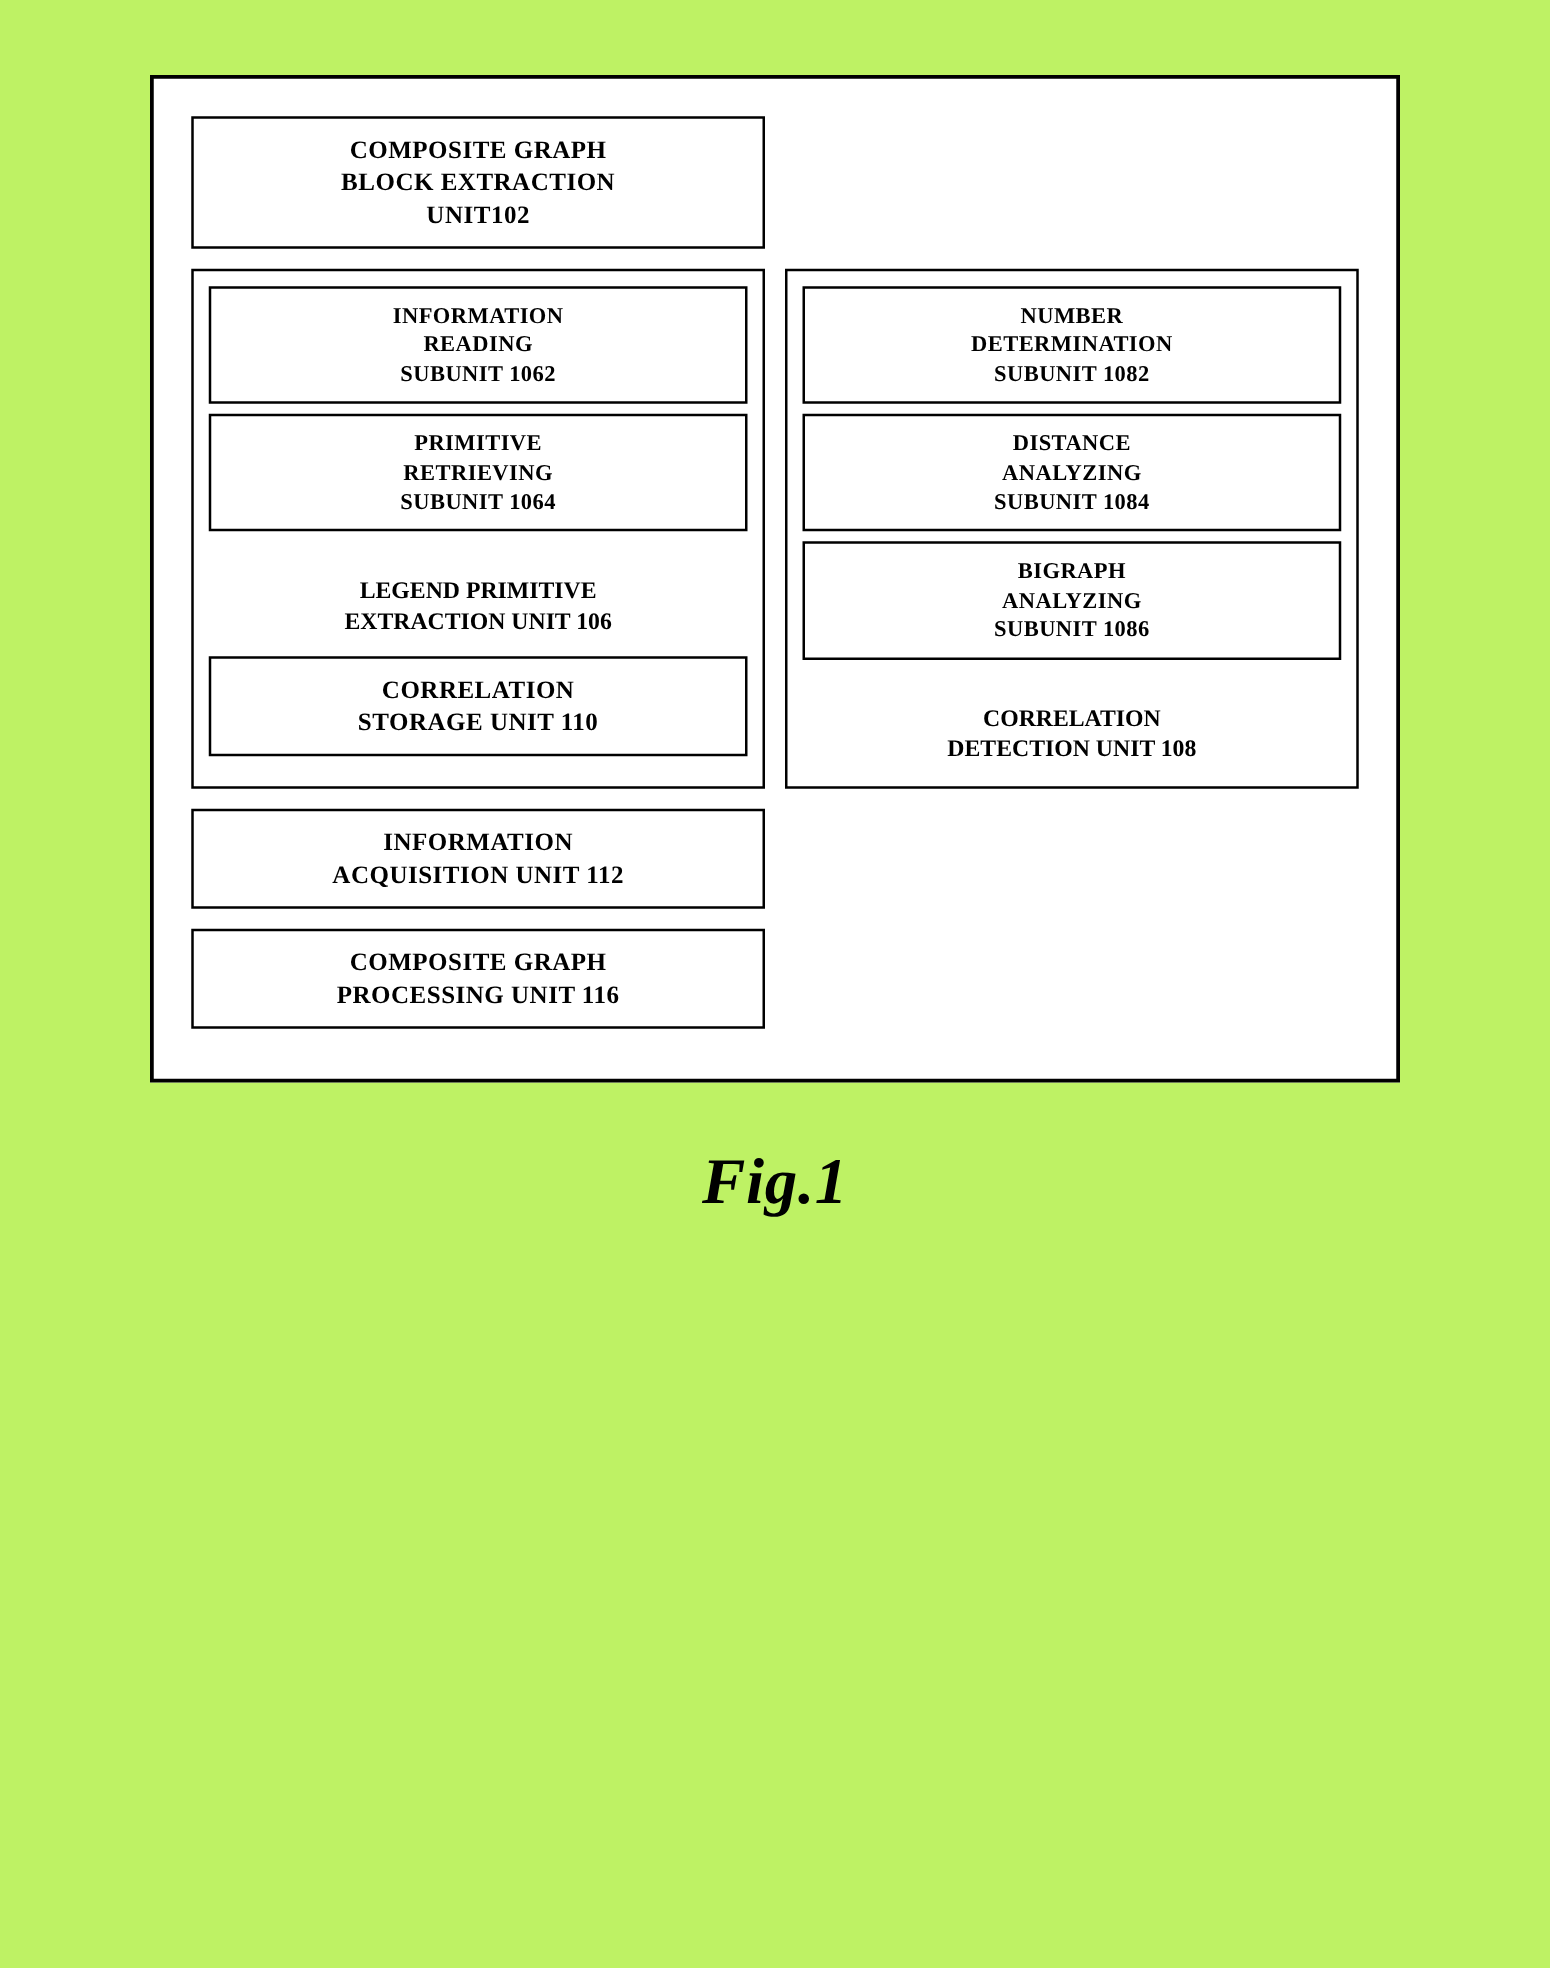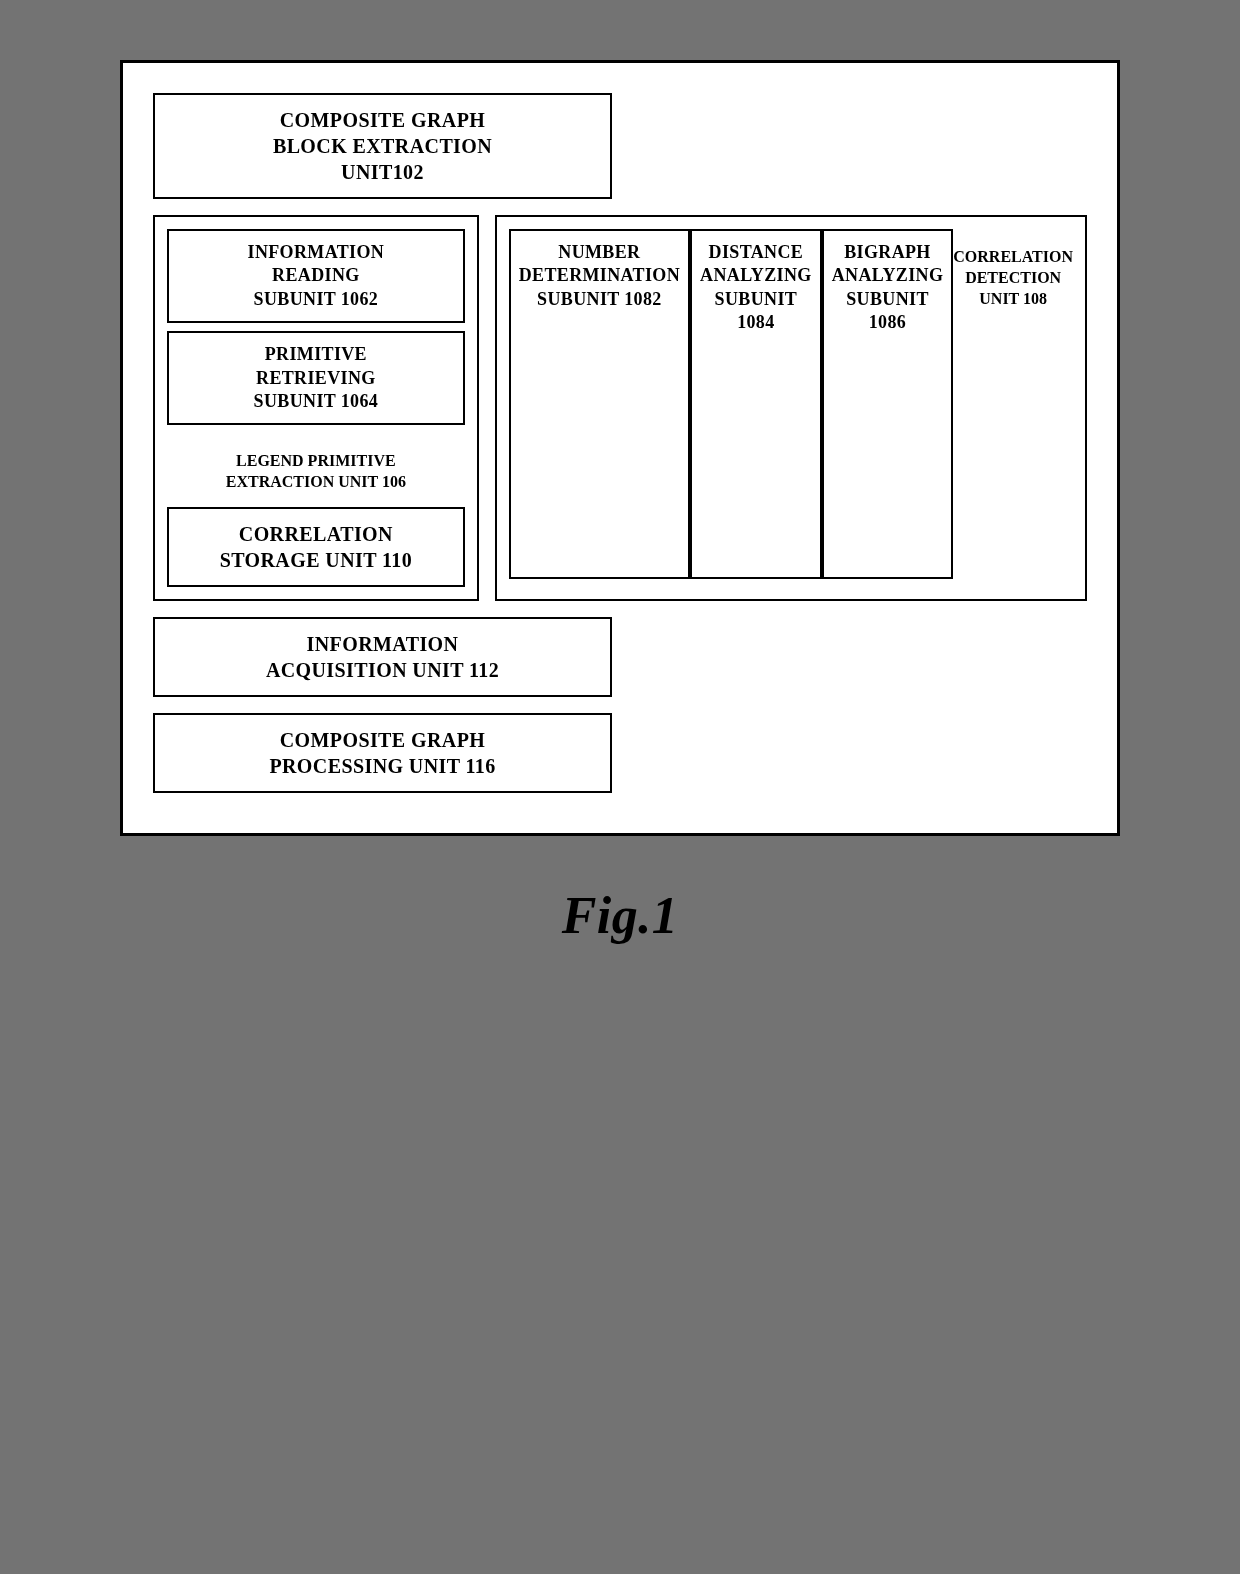--- a/index.html
+++ b/index.html
@@ -14,21 +14,21 @@
       width: 1240px;
       height: 1574px;
       display: flex;
       align-items: center;
       justify-content: center;
     }
 
     .page-container {
       width: 1240px;
       height: 1574px;
-      background: #737373;
+      background: #bef264;
       display: flex;
       flex-direction: column;
       align-items: center;
       justify-content: flex-start;
       padding: 60px 80px 40px 80px;
     }
 
     .diagram-outer {
       border: 3px solid #000;
       width: 1000px;
@@ -82,30 +82,30 @@
       border: 2.5px solid #000;
       padding: 12px;
       display: flex;
       flex-direction: column;
     }
 
     .right-group {
       border: 2.5px solid #000;
       padding: 12px;
       display: flex;
-      flex-direction: row;
+      flex-direction: column;
     }
 
     .group-label {
-      font-size: 16px;
+      font-size: 19px;
       font-weight: bold;
       text-transform: uppercase;
       text-align: center;
       line-height: 1.3;
-      margin-top: 14px;
+      margin-top: 24px;
       padding: 4px 0;
     }
 
     
     .row-mid {
       display: grid;
       grid-template-columns: 1fr 1fr;
       gap: 16px;
       margin-bottom: 16px;
     }

